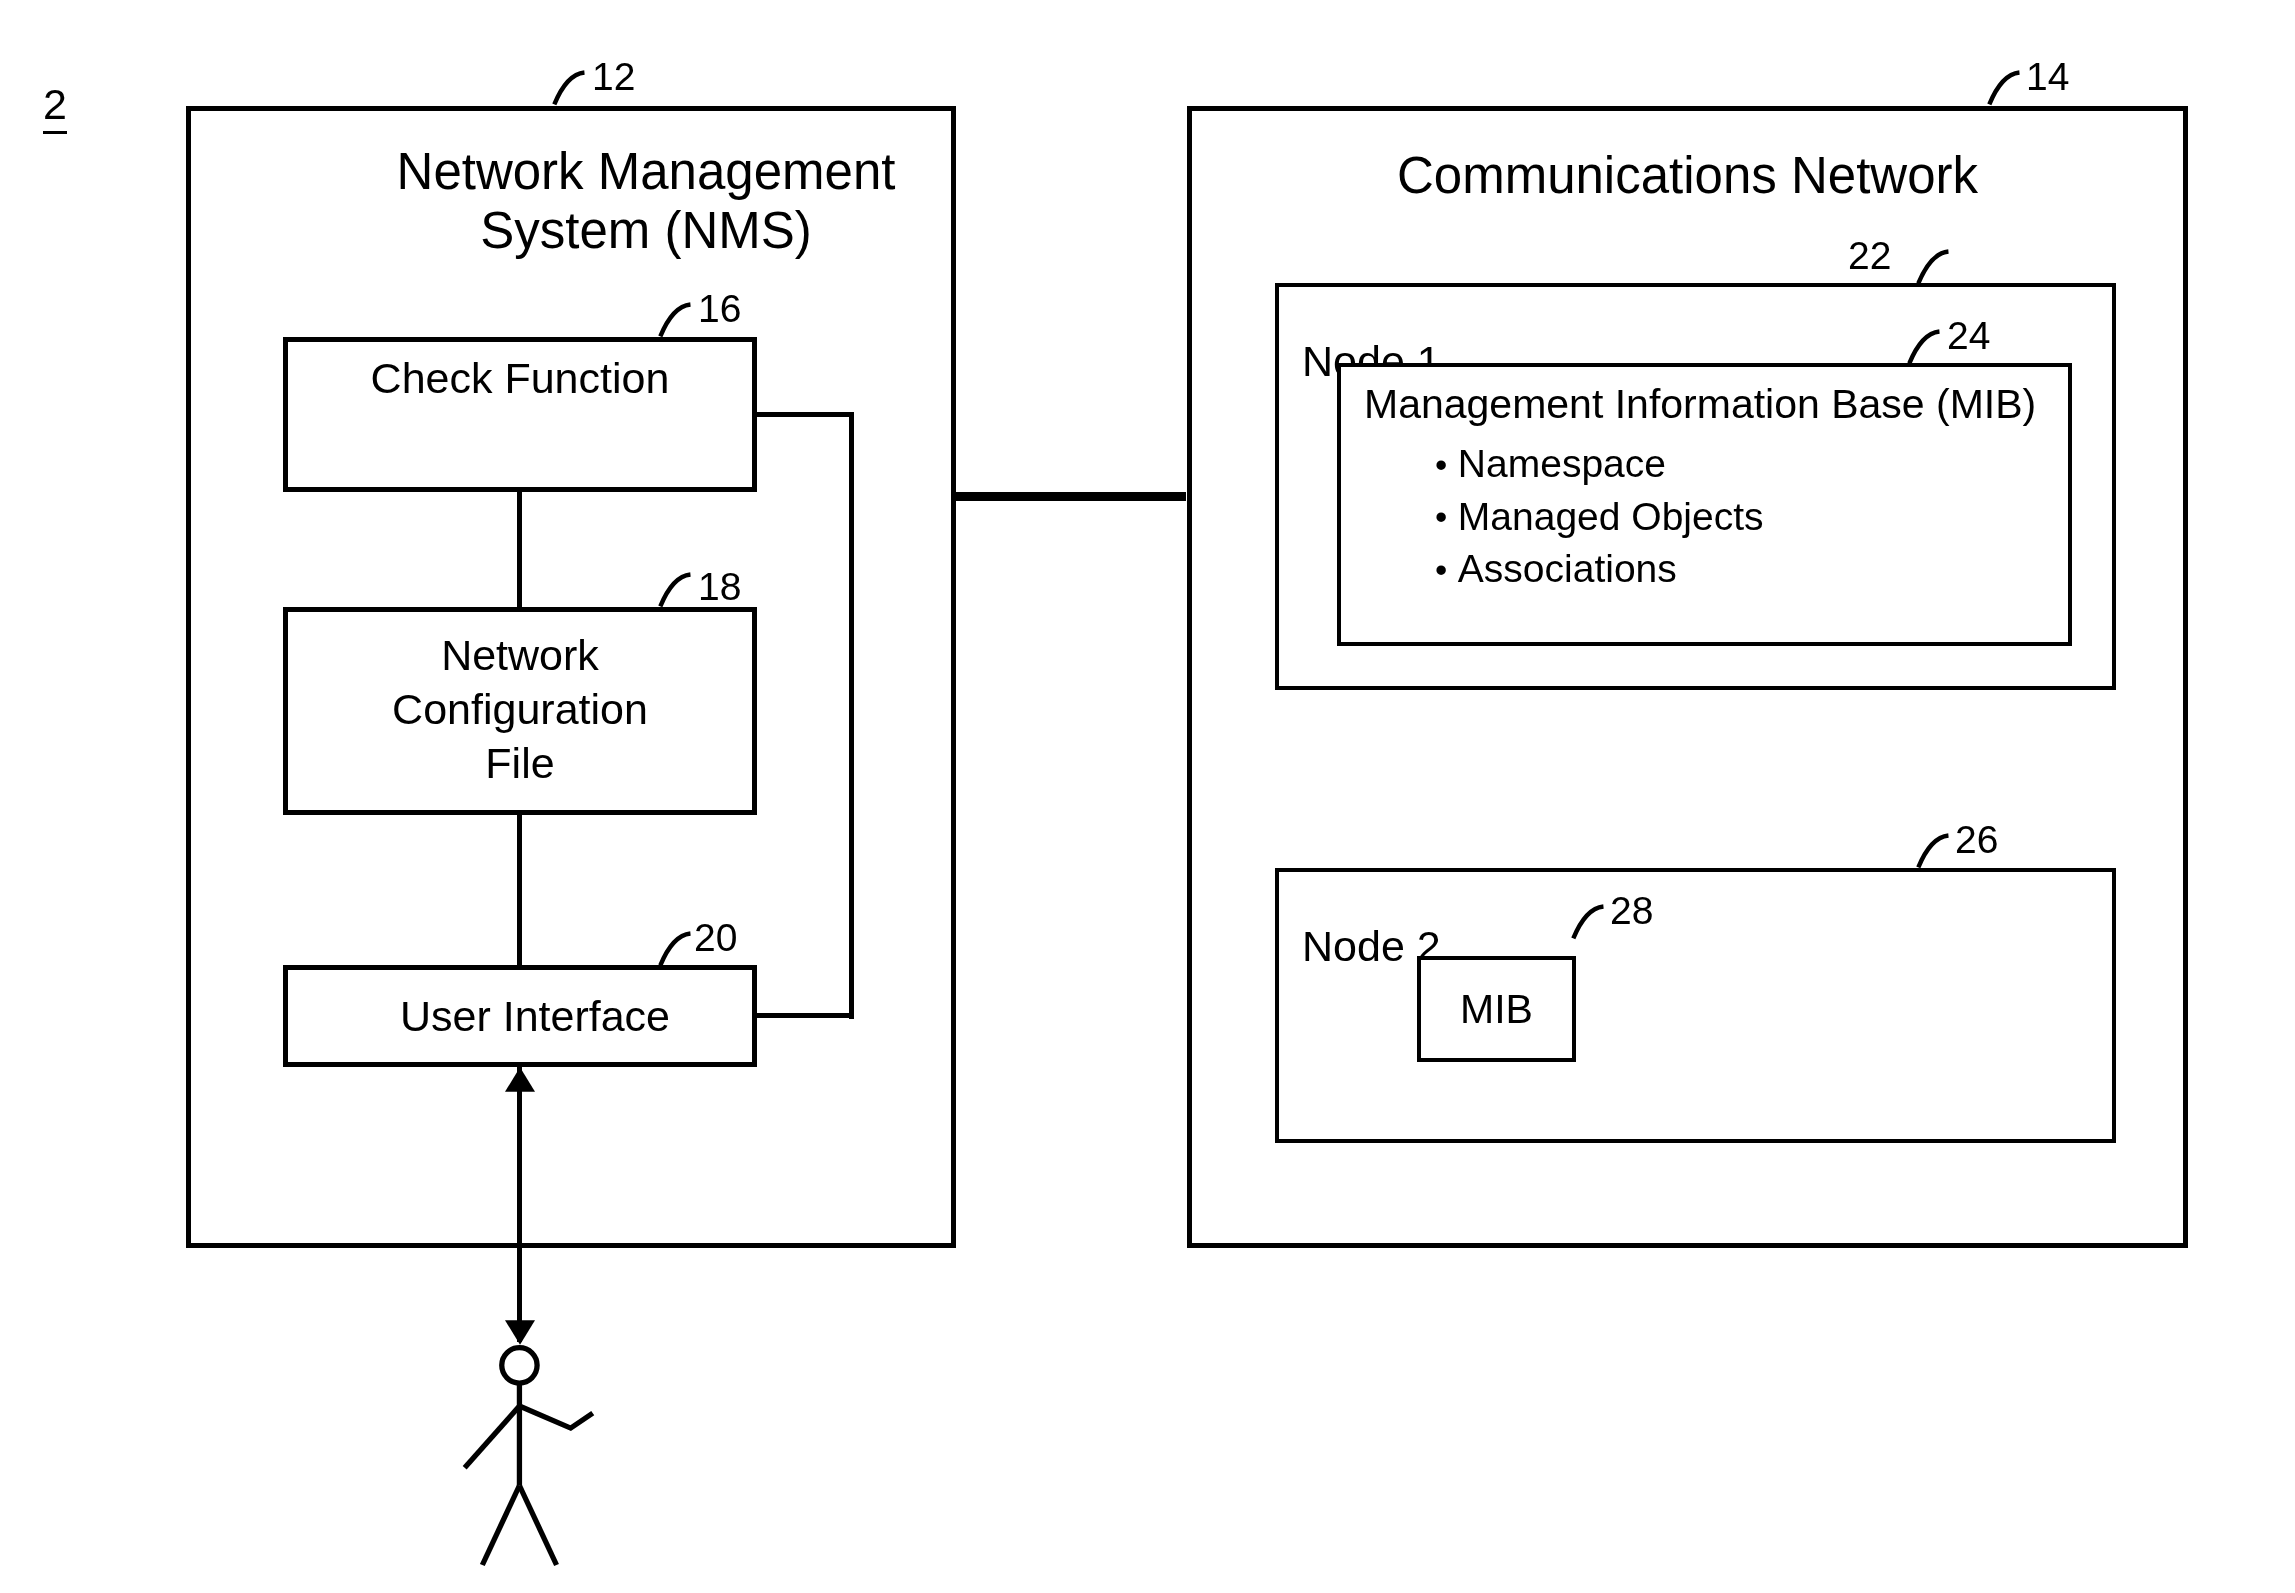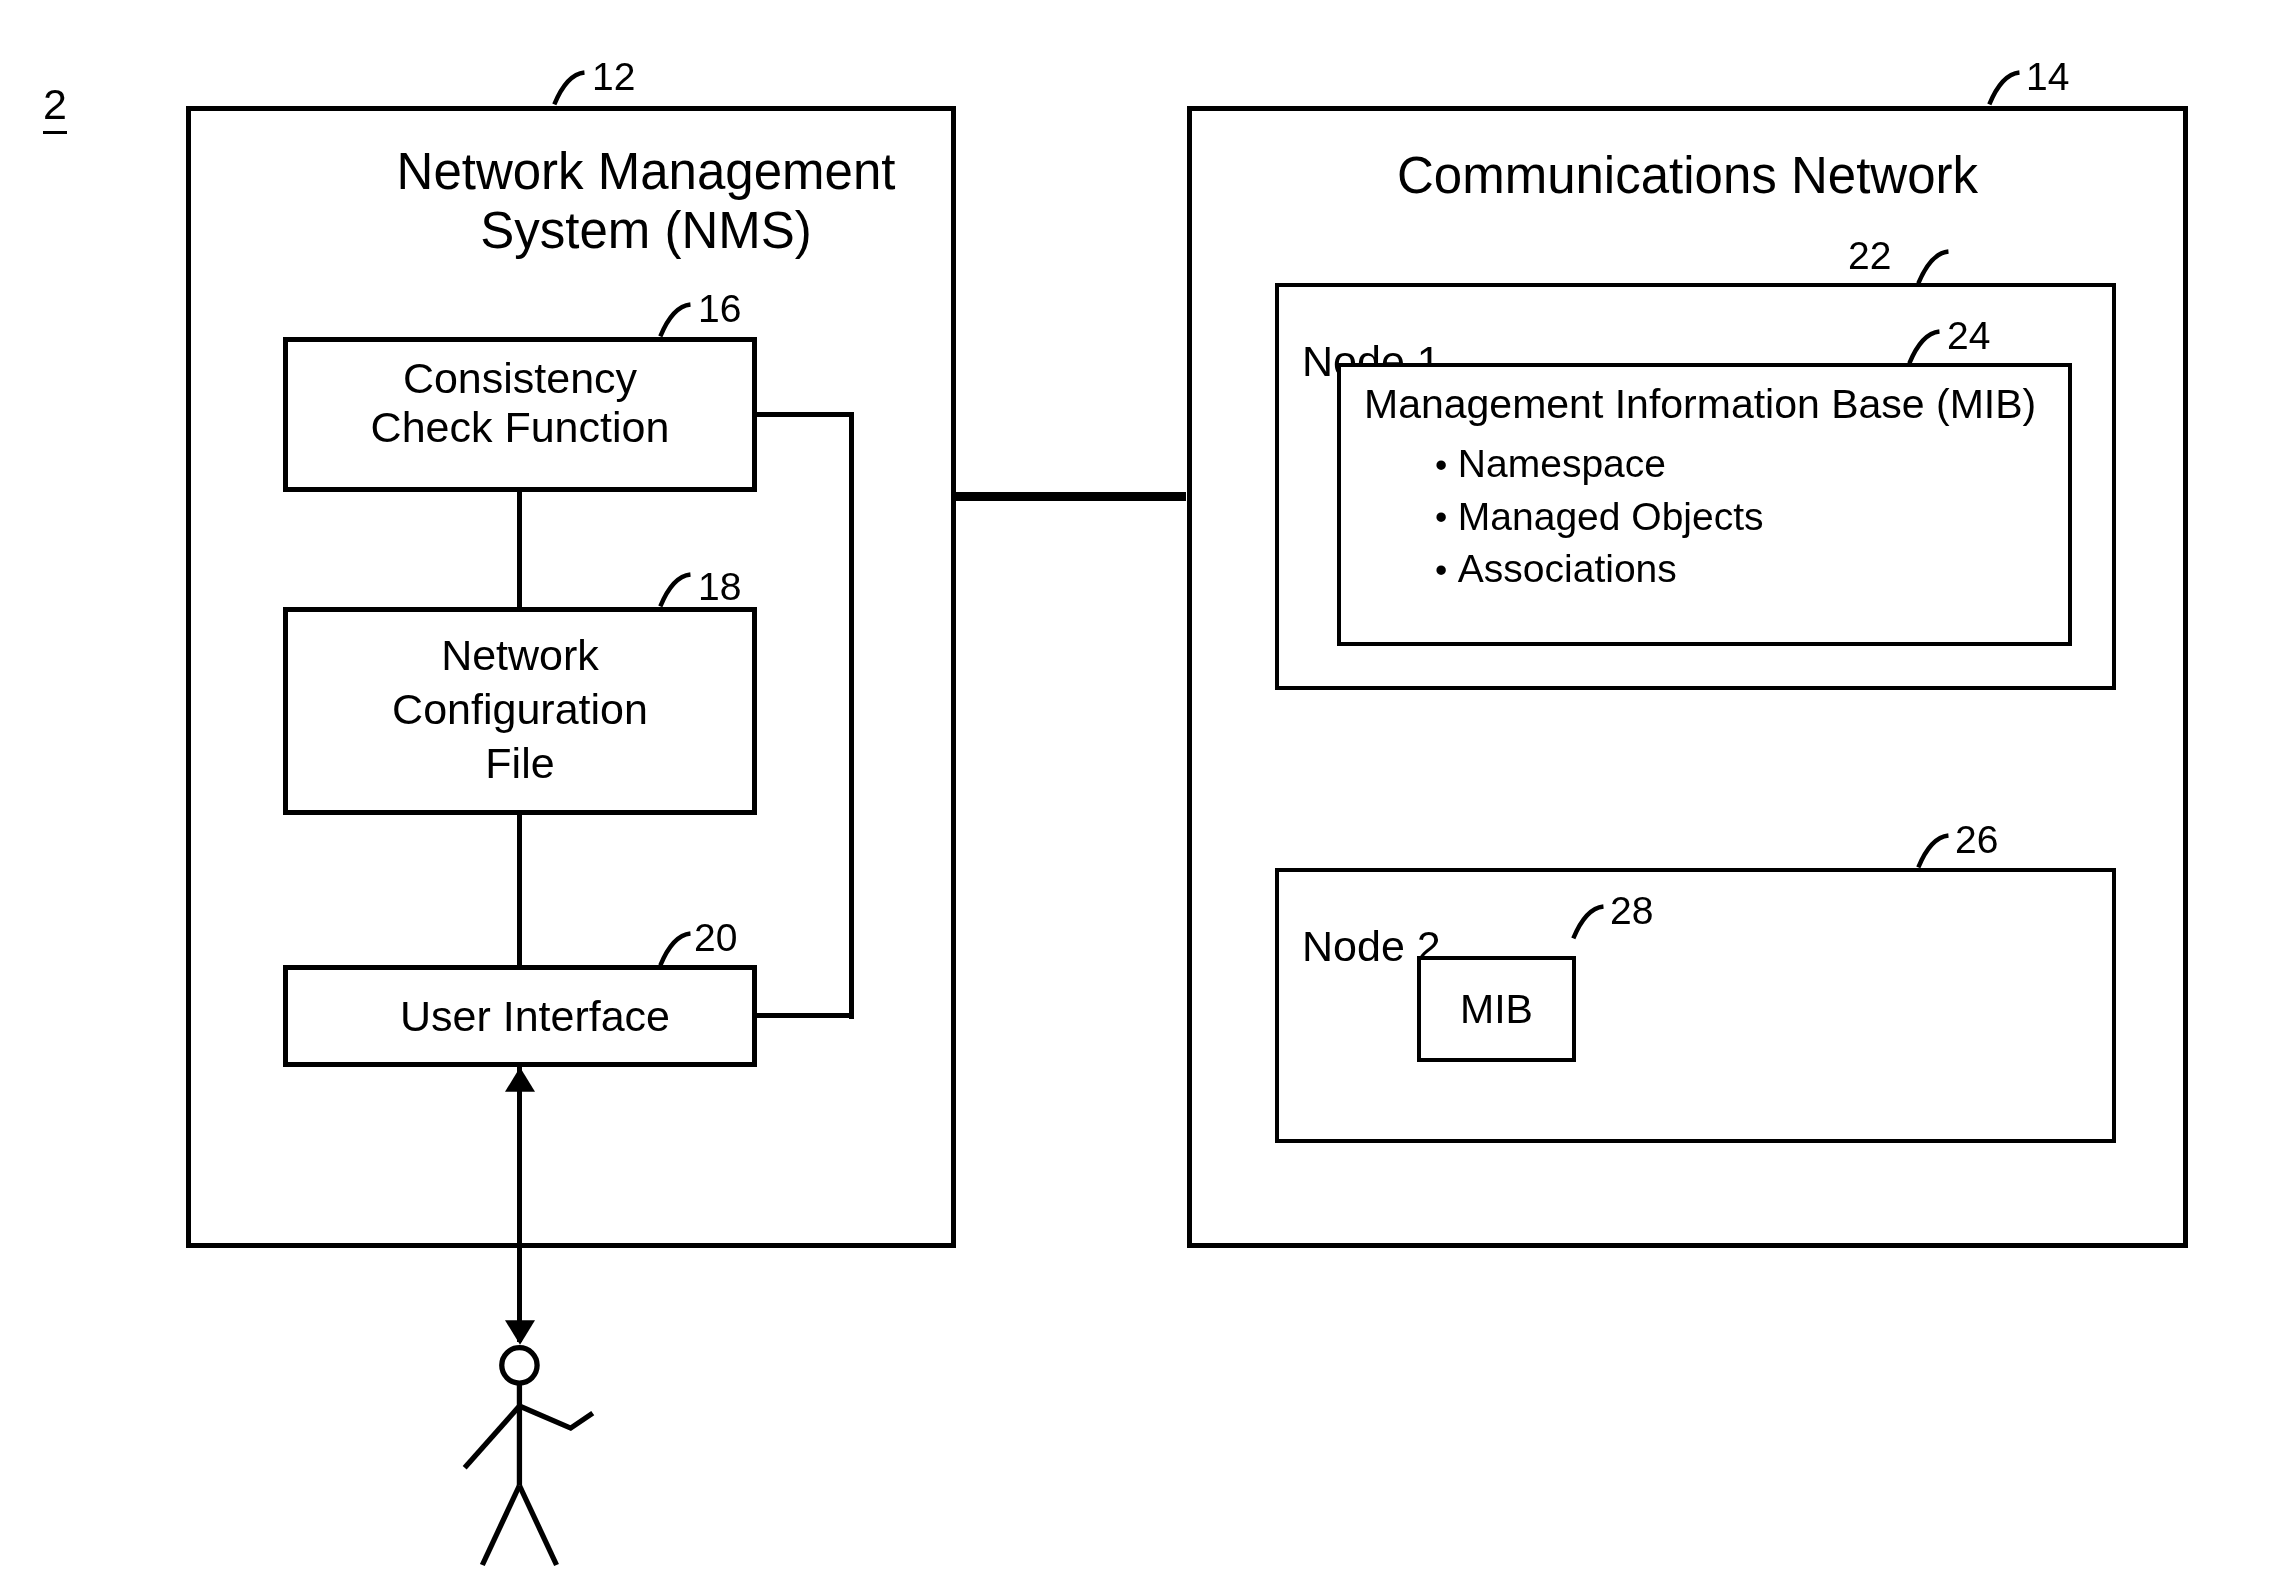--- a/index.html
+++ b/index.html
@@ -83,21 +83,20 @@
 
   <div class="ref-tick" style="left:549px; top:69px;">
     <svg viewBox="0 0 44 44">
         <path d="M6 40 Q 20 6 40 4" stroke="#000" stroke-width="5" fill="none"></path>
       </svg>
   </div>
   <div class="ref-num" style="left:592px; top:55px;">12</div>
 
   <div class="box" style="left:283px; top:337px; width:474px; height:155px;"></div>
   <div style="position:absolute; left:283px; top:354px; width:474px; text-align:center; font-size:43px;">
-    <div>Consistency</div>
     <div>Check Function</div>
   </div>
   <div class="ref-tick" style="left:655px; top:301px;">
     <svg viewBox="0 0 44 44">
         <path d="M6 40 Q 20 6 40 4" stroke="#000" stroke-width="5" fill="none"></path>
       </svg>
   </div>
   <div class="ref-num" style="left:698px; top:287px;">16</div>
 
   <div class="line" style="left:517px; top:492px; width:5.3px; height:115px;"></div>

